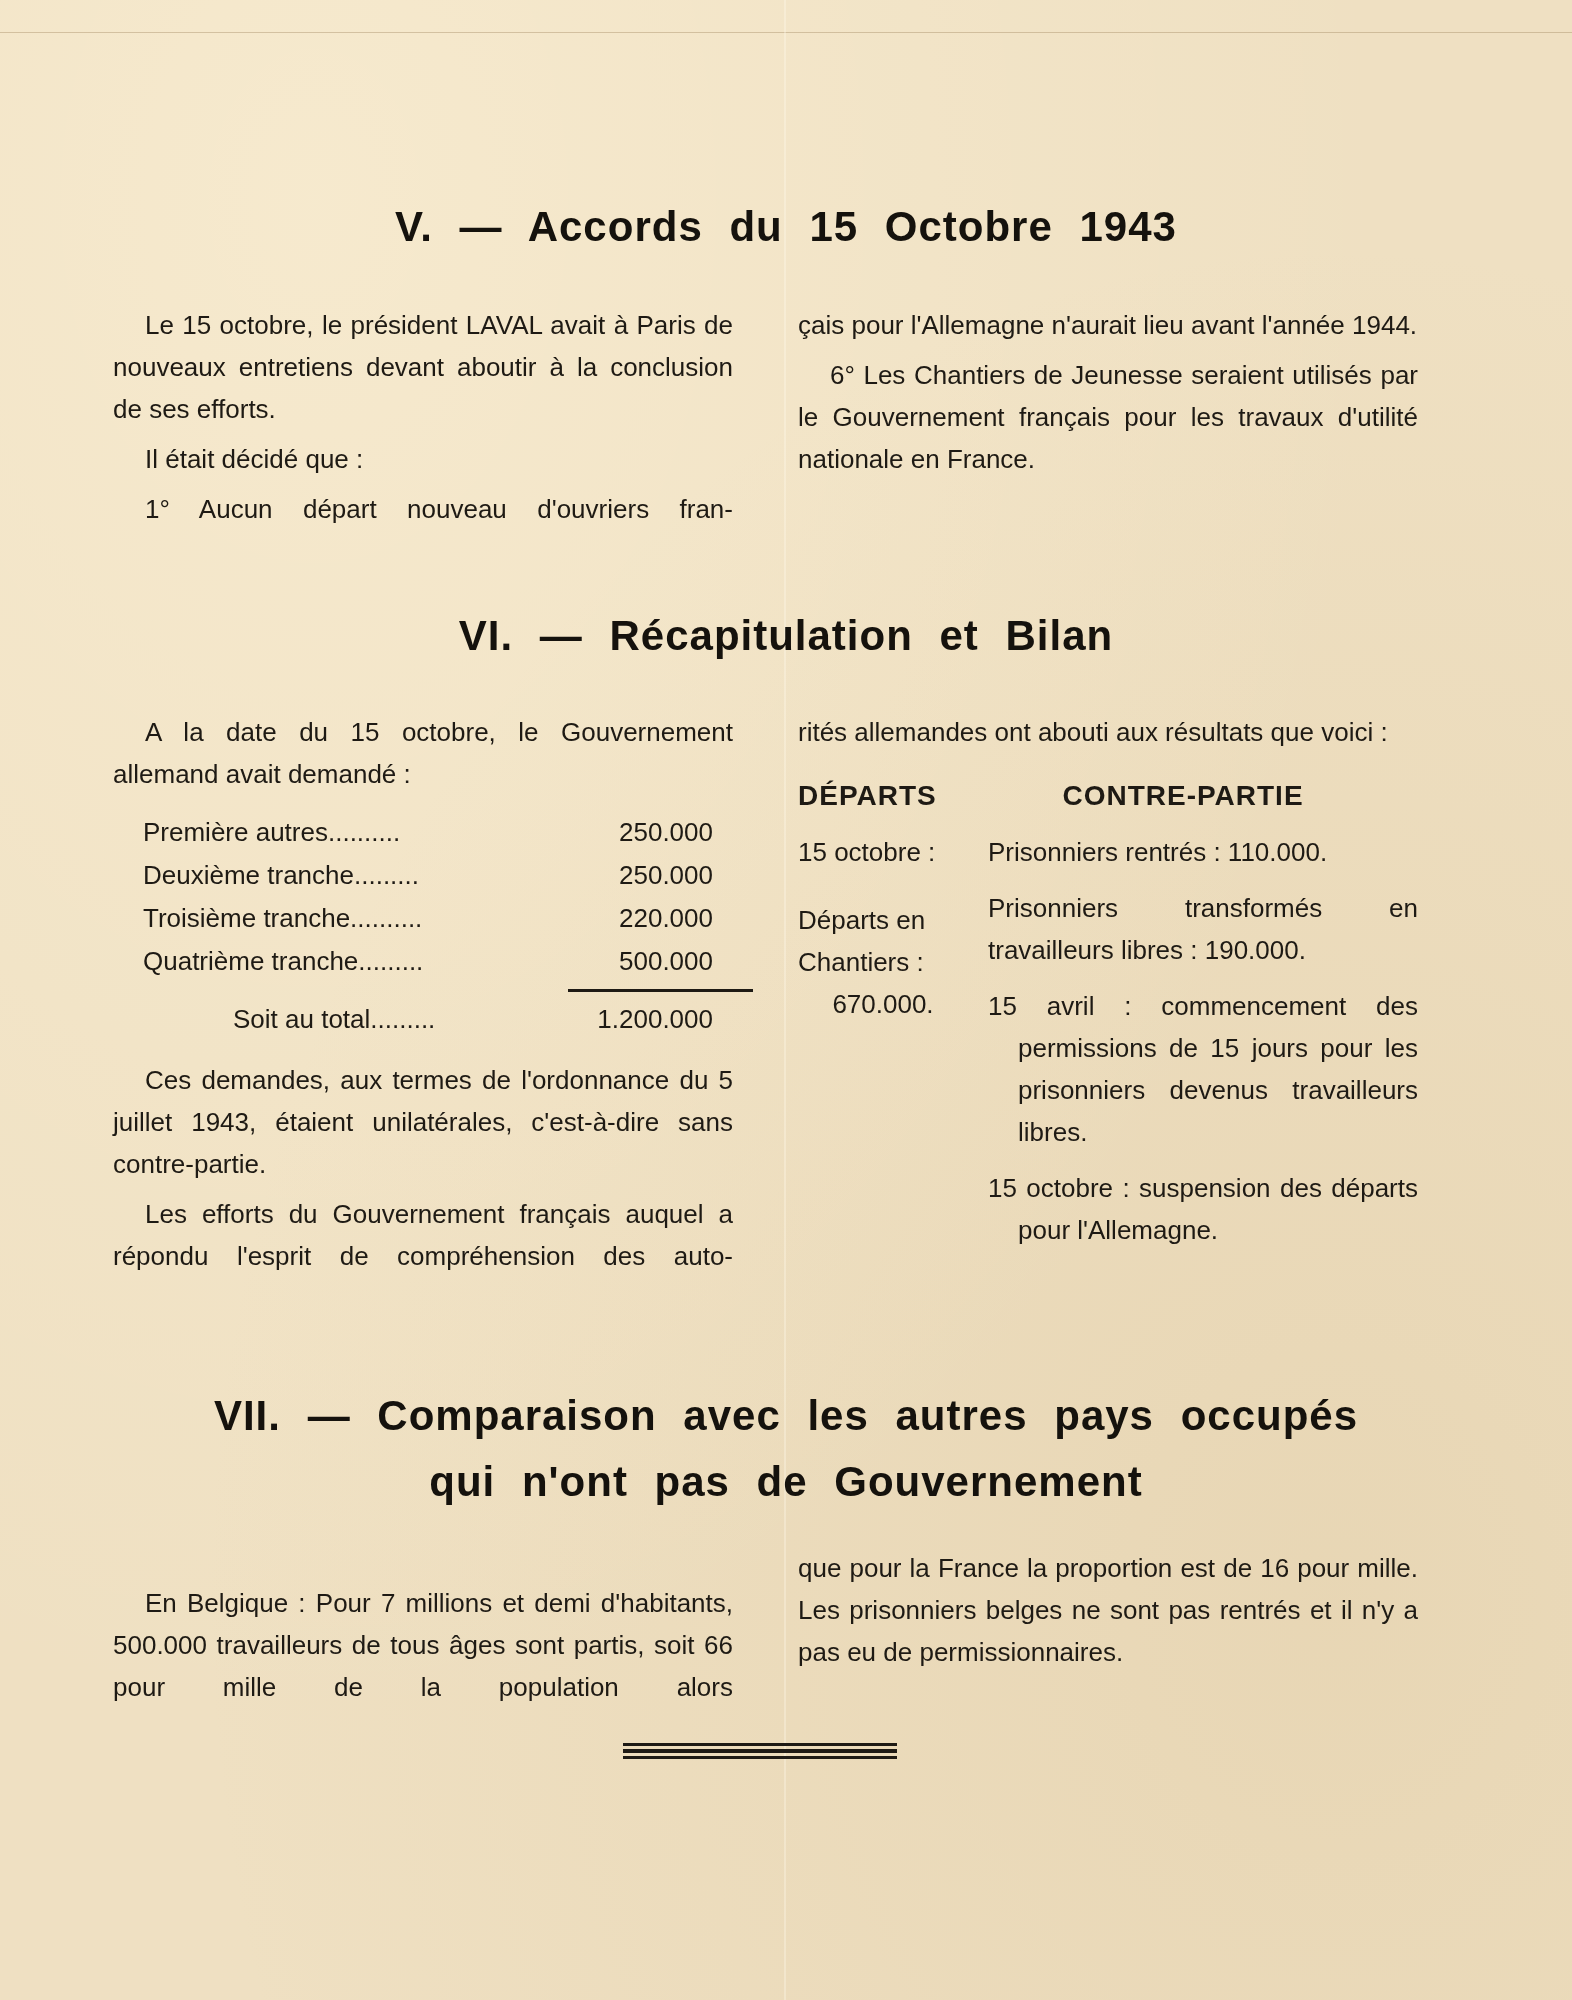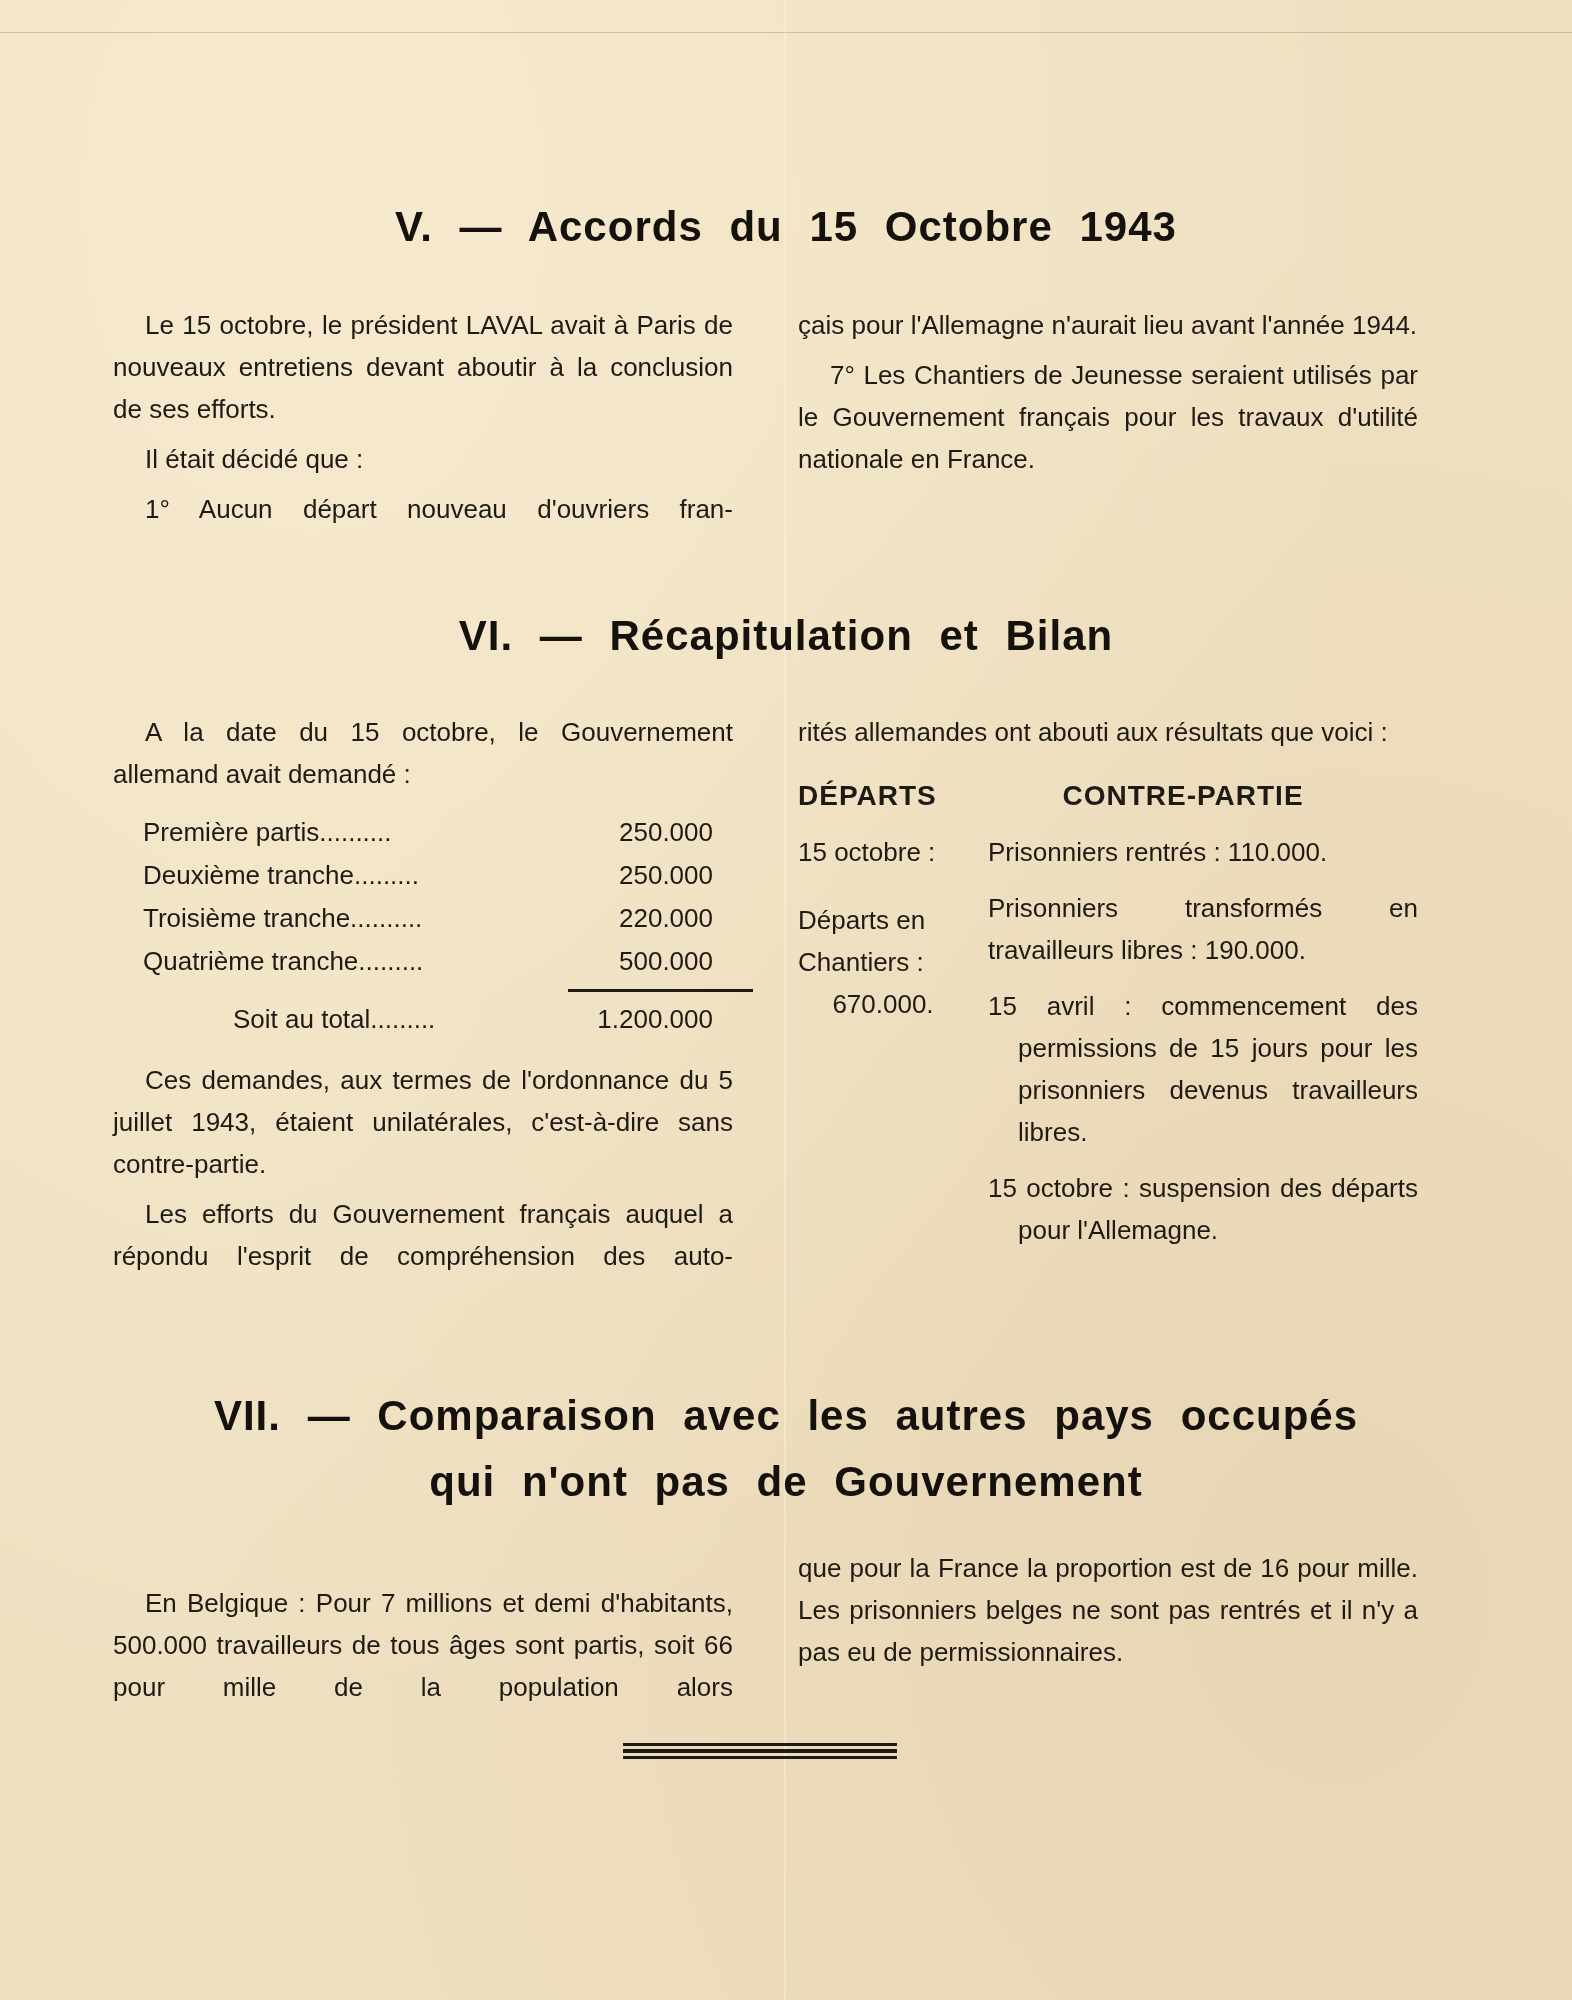--- a/index.html
+++ b/index.html
@@ -70,29 +70,29 @@
   <div class="fold-v"></div>
 
   <div class="heading h5">V. — Accords du 15 Octobre 1943</div>
   <div class="col c5l">
     <p class="last">Le 15 octobre, le président LAVAL avait à Paris de nouveaux entretiens devant aboutir à la conclusion de ses efforts.</p>
     <p class="gap last">Il était décidé que :</p>
     <p class="gap last" style="text-align-last: justify;">1° Aucun départ nouveau d'ouvriers fran-</p>
   </div>
   <div class="col c5r">
     <p class="last" style="text-indent:0">çais pour l'Allemagne n'aurait lieu avant l'année 1944.</p>
-    <p class="gap last">7° Les Chantiers de Jeunesse seraient utilisés par le Gouvernement français pour les travaux d'utilité nationale en France.</p>
+    <p class="gap last">6° Les Chantiers de Jeunesse seraient utilisés par le Gouvernement français pour les travaux d'utilité nationale en France.</p>
   </div>
 
   <div class="heading h6">VI. — Récapitulation et Bilan</div>
   <div class="col c6l">
     <p class="last">A la date du 15 octobre, le Gouvernement allemand avait demandé :</p>
     <div class="tranches">
       <div class="tr-row">
-        <span class="tr-label">Première partis..........</span>
+        <span class="tr-label">Première autres..........</span>
         <span class="tr-val">250.000</span>
       </div>
       <div class="tr-row">
         <span class="tr-label">Deuxième tranche.........</span>
         <span class="tr-val">250.000</span>
       </div>
       <div class="tr-row">
         <span class="tr-label">Troisième tranche..........</span>
         <span class="tr-val">220.000</span>
       </div>

